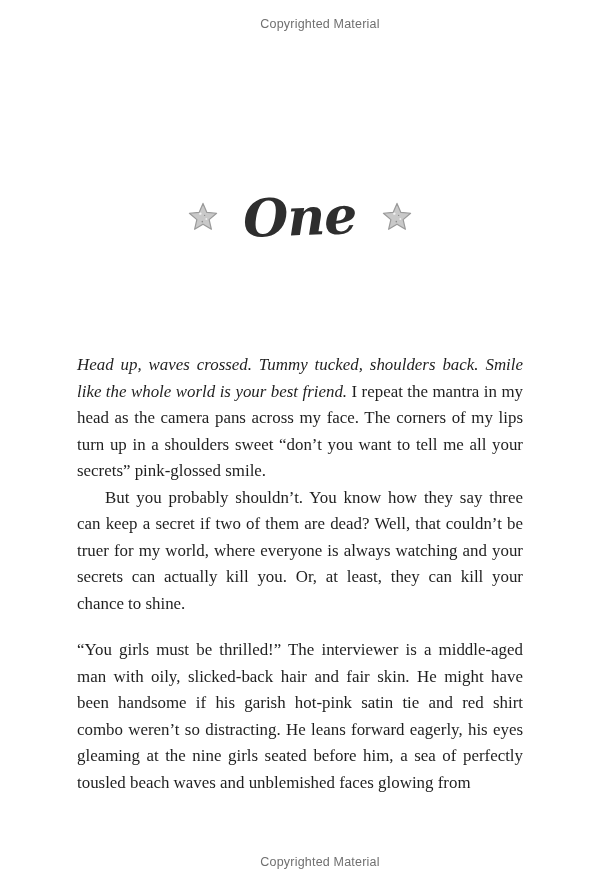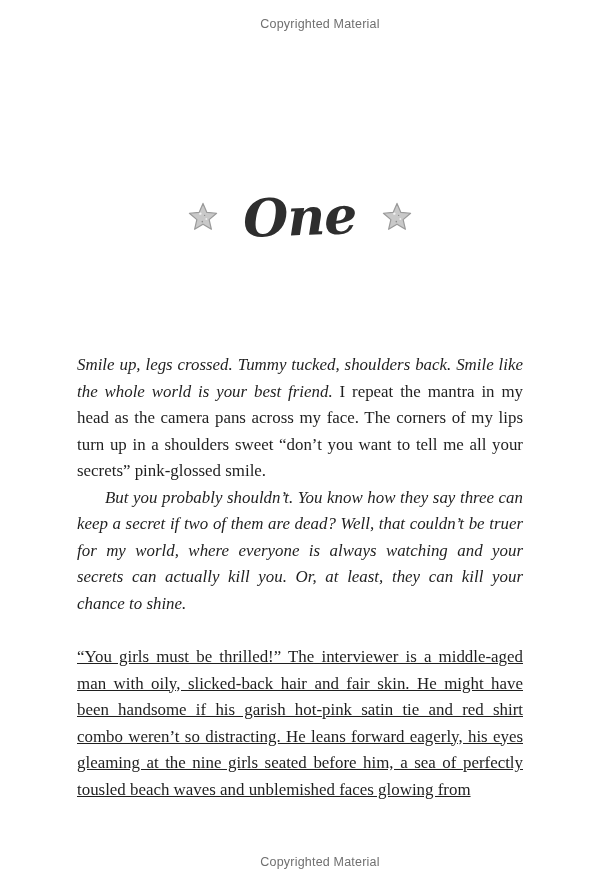--- a/index.html
+++ b/index.html
@@ -67,22 +67,22 @@
     left: 77px;
     width: 446px;
     font-size: 16.9px;
     line-height: 26.5px;
     color: var(--text-color, #1f1f1f);
     text-align: justify;
   }
   .body-text p {
     margin: 0;
   }
-  .body-text p.indent { text-indent: 28px; font-style: italic; }
-  .body-text p.scene-break { margin-top: 27px; text-decoration: underline; }
+  .body-text p.indent { text-indent: 28px; }
+  .body-text p.scene-break { margin-top: 20px; }
   .body-text .italic { font-style: italic; }
 </style>
 </head>
 <body>
 
 <div class="page">
 
   <div class="notice top">Copyrighted Material</div>
 
   <div class="chapter-heading">
@@ -103,20 +103,20 @@
         <polygon points="12,1.8 14.9,8.6 22.2,9.2 16.6,14 18.3,21.2 12,17.4 5.7,21.2 7.4,14 1.8,9.2 9.1,8.6" fill="#c9c9c9" stroke="#9a9a9a" stroke-width="0.9" stroke-linejoin="round"></polygon>
         <circle cx="10" cy="9.5" r="0.9" fill="#f2f2f2"></circle>
         <circle cx="14.5" cy="13.5" r="0.7" fill="#efefef"></circle>
         <circle cx="11.5" cy="15.5" r="0.6" fill="#8d8d8d"></circle>
         <circle cx="13.2" cy="10.8" r="0.5" fill="#8d8d8d"></circle>
       </svg>
     </span>
   </div>
 
   <div class="body-text">
-      <p class=""><span class="italic">Smile up, legs crossed. Tummy tucked, shoulders back. Smile like the whole world is your best friend. </span><span>I repeat the mantra in my head as the camera pans across my face. The corners of my lips turn up in a shoulders sweet “don’t you want to tell me all your secrets” pink-glossed smile.</span></p>
+      <p class=""><span class="italic">Head up, waves crossed. Tummy tucked, shoulders back. Smile like the whole world is your best friend. </span><span>I repeat the mantra in my head as the camera pans across my face. The corners of my lips turn up in a shoulders sweet “don’t you want to tell me all your secrets” pink-glossed smile.</span></p>
       <p class="indent "><span>But you probably shouldn’t. You know how they say three can keep a secret if two of them are dead? Well, that couldn’t be truer for my world, where everyone is always watching and your secrets can actually kill you. Or, at least, they can kill your chance to shine.</span></p>
       <p class="scene-break"><span>“You girls must be thrilled!” The interviewer is a middle-aged man with oily, slicked-back hair and fair skin. He might have been handsome if his garish hot-pink satin tie and red shirt combo weren’t so distracting. He leans forward eagerly, his eyes gleaming at the nine girls seated before him, a sea of perfectly tousled beach waves and unblemished faces glowing from</span></p>
     </div>
 
   <div class="notice bottom">Copyrighted Material</div>
 
 </div>
 
 </body></html>

